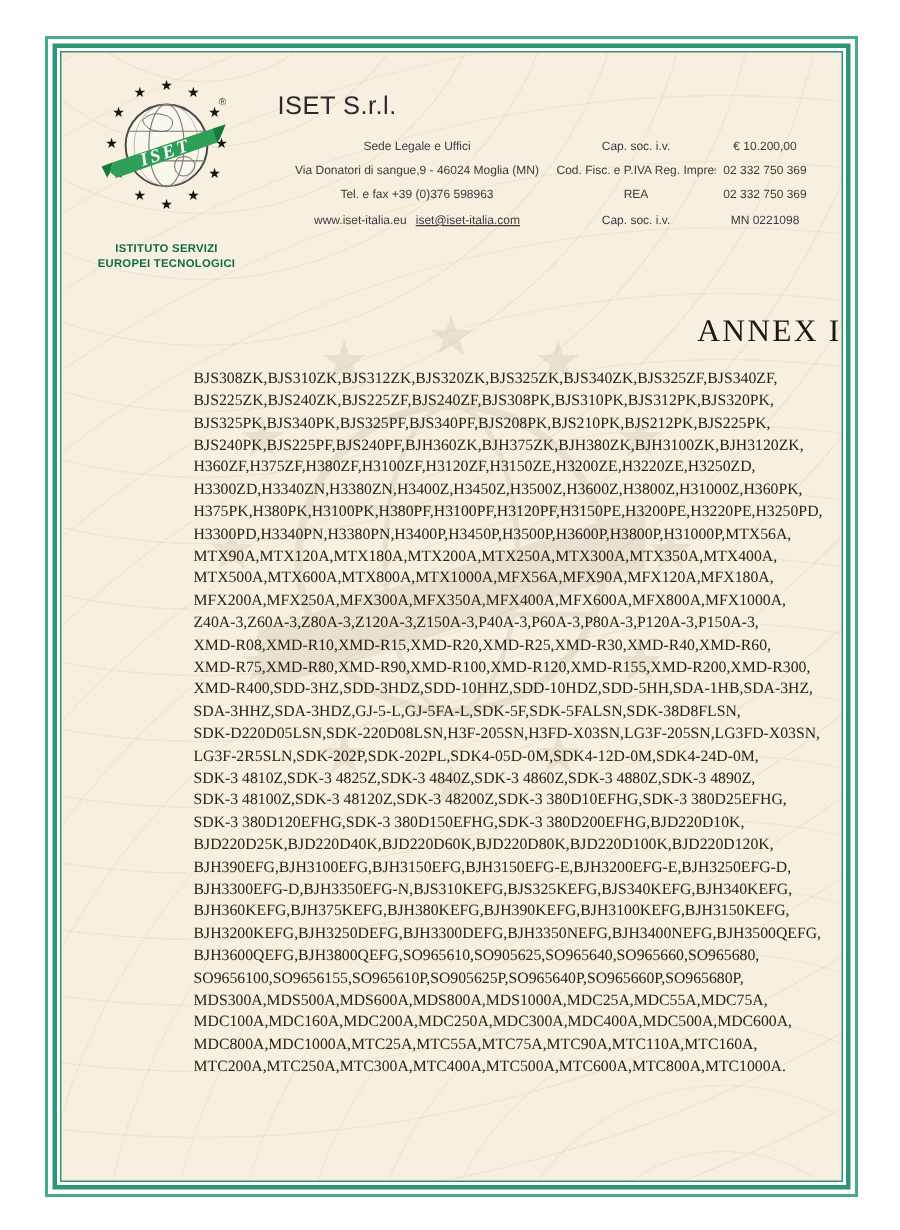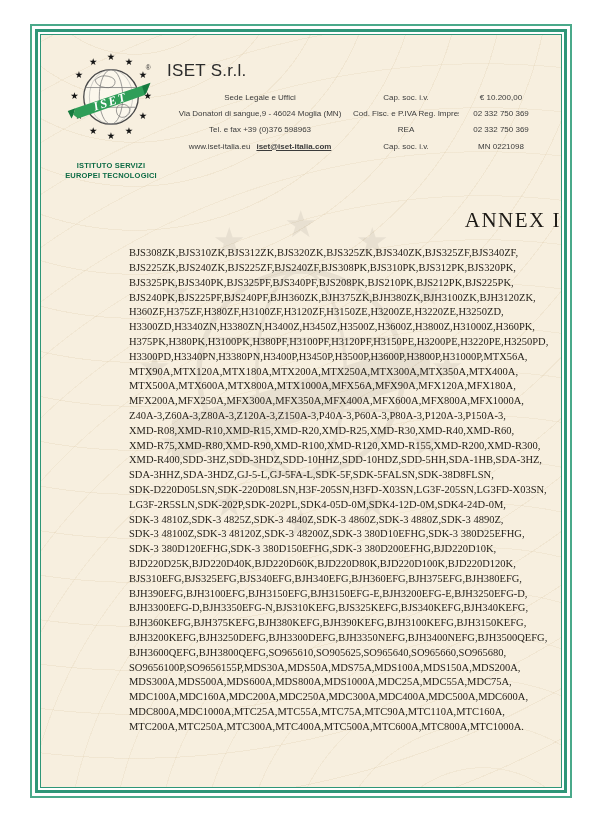--- a/index.html
+++ b/index.html
@@ -34,34 +34,34 @@
   }
   
   .letterhead{display:flex; padding:14px 18px 0 16px;}
   .logo-block{width:108px; flex:0 0 108px; text-align:center;}
   .logo-block svg{display:block; margin:0 auto;}
   .logo-caption{
     margin-top:18px;
     font-size:7.5px; font-weight:bold; letter-spacing:.2px;
     color:#0d6b45; line-height:1.35;
   }
-  .head-info{flex:1; }
+  .head-info{flex:1; margin-left:18px;}
   .company-name{
     font-size:17px; color:#2b2b2b; margin:12px 0 12px 2px; letter-spacing:.3px;
   }
   .info-grid{
     display:grid;
     grid-template-columns:186px 106px auto;
     row-gap:7px;
     font-size:8px; color:#3b3b3b; line-height:1.15;
     margin-left:2px;
     text-align:center;
   }
   .info-grid .cell{white-space:nowrap; overflow:hidden;}
-  .email{ text-decoration:underline; margin-left:6px;font-weight:bold;}
+  .email{ text-decoration:underline; margin-left:6px;}
   
   .annex-title{
     margin:27px 0 13px;
     text-align:right;
     font-family:"Liberation Serif", serif;
     font-weight:normal;
     font-size:21px;
     letter-spacing:1.5px;
     color:#1d1a16;
   }
@@ -202,27 +202,26 @@
             <div class="code-line">XMD-R08,XMD-R10,XMD-R15,XMD-R20,XMD-R25,XMD-R30,XMD-R40,XMD-R60,</div>
             <div class="code-line">XMD-R75,XMD-R80,XMD-R90,XMD-R100,XMD-R120,XMD-R155,XMD-R200,XMD-R300,</div>
             <div class="code-line">XMD-R400,SDD-3HZ,SDD-3HDZ,SDD-10HHZ,SDD-10HDZ,SDD-5HH,SDA-1HB,SDA-3HZ,</div>
             <div class="code-line">SDA-3HHZ,SDA-3HDZ,GJ-5-L,GJ-5FA-L,SDK-5F,SDK-5FALSN,SDK-38D8FLSN,</div>
             <div class="code-line">SDK-D220D05LSN,SDK-220D08LSN,H3F-205SN,H3FD-X03SN,LG3F-205SN,LG3FD-X03SN,</div>
             <div class="code-line">LG3F-2R5SLN,SDK-202P,SDK-202PL,SDK4-05D-0M,SDK4-12D-0M,SDK4-24D-0M,</div>
             <div class="code-line">SDK-3 4810Z,SDK-3 4825Z,SDK-3 4840Z,SDK-3 4860Z,SDK-3 4880Z,SDK-3 4890Z,</div>
             <div class="code-line">SDK-3 48100Z,SDK-3 48120Z,SDK-3 48200Z,SDK-3 380D10EFHG,SDK-3 380D25EFHG,</div>
             <div class="code-line">SDK-3 380D120EFHG,SDK-3 380D150EFHG,SDK-3 380D200EFHG,BJD220D10K,</div>
             <div class="code-line">BJD220D25K,BJD220D40K,BJD220D60K,BJD220D80K,BJD220D100K,BJD220D120K,</div>
-            <div class="code-line">BJS310EFG,BJS325EFG,BJS340EFG,BJH340EFG,BJH360EFG,BJH375EFG,BJH380EFG,</div>
             <div class="code-line">BJH390EFG,BJH3100EFG,BJH3150EFG,BJH3150EFG-E,BJH3200EFG-E,BJH3250EFG-D,</div>
             <div class="code-line">BJH3300EFG-D,BJH3350EFG-N,BJS310KEFG,BJS325KEFG,BJS340KEFG,BJH340KEFG,</div>
             <div class="code-line">BJH360KEFG,BJH375KEFG,BJH380KEFG,BJH390KEFG,BJH3100KEFG,BJH3150KEFG,</div>
             <div class="code-line">BJH3200KEFG,BJH3250DEFG,BJH3300DEFG,BJH3350NEFG,BJH3400NEFG,BJH3500QEFG,</div>
             <div class="code-line">BJH3600QEFG,BJH3800QEFG,SO965610,SO905625,SO965640,SO965660,SO965680,</div>
-            <div class="code-line">SO9656100P,SO9656155P,MDS30A,MDS50A,MDS75A,MDS100A,MDS150A,MDS200A,</div>
+            <div class="code-line">SO9656100,SO9656155,SO965610P,SO905625P,SO965640P,SO965660P,SO965680P,</div>
             <div class="code-line">MDS300A,MDS500A,MDS600A,MDS800A,MDS1000A,MDC25A,MDC55A,MDC75A,</div>
             <div class="code-line">MDC100A,MDC160A,MDC200A,MDC250A,MDC300A,MDC400A,MDC500A,MDC600A,</div>
             <div class="code-line">MDC800A,MDC1000A,MTC25A,MTC55A,MTC75A,MTC90A,MTC110A,MTC160A,</div>
             <div class="code-line">MTC200A,MTC250A,MTC300A,MTC400A,MTC500A,MTC600A,MTC800A,MTC1000A.</div>
           </div>
 
       </div>
     </div>
   </div>
 </div>

